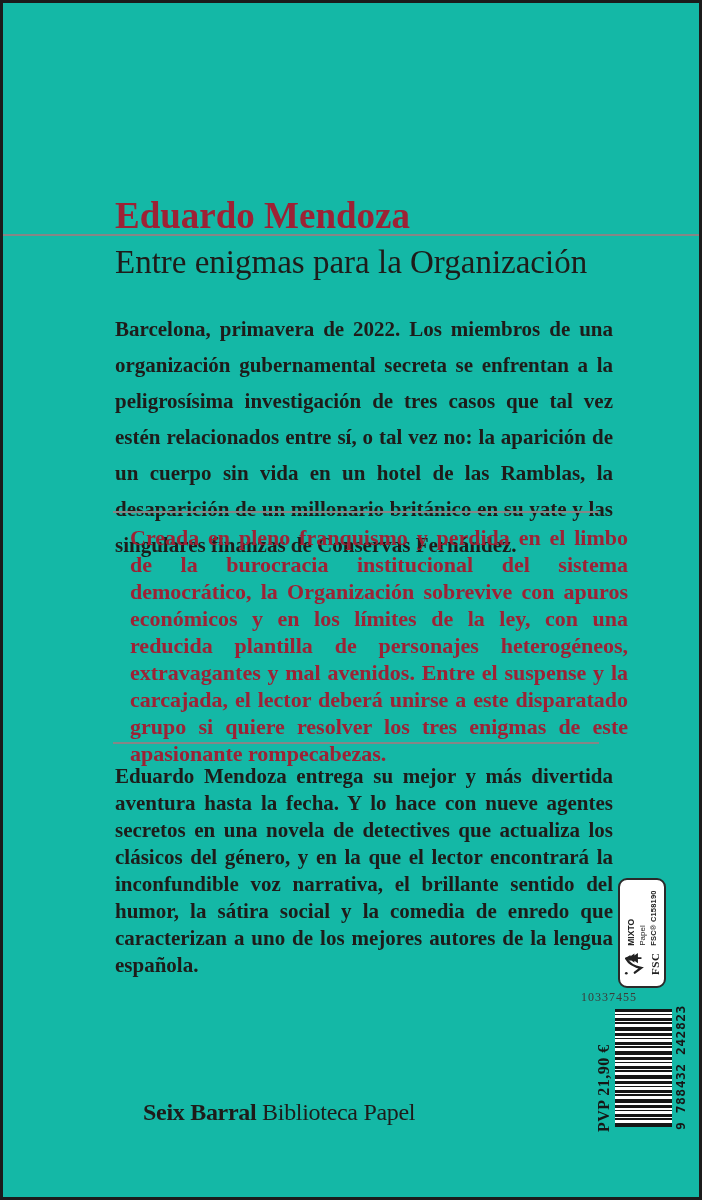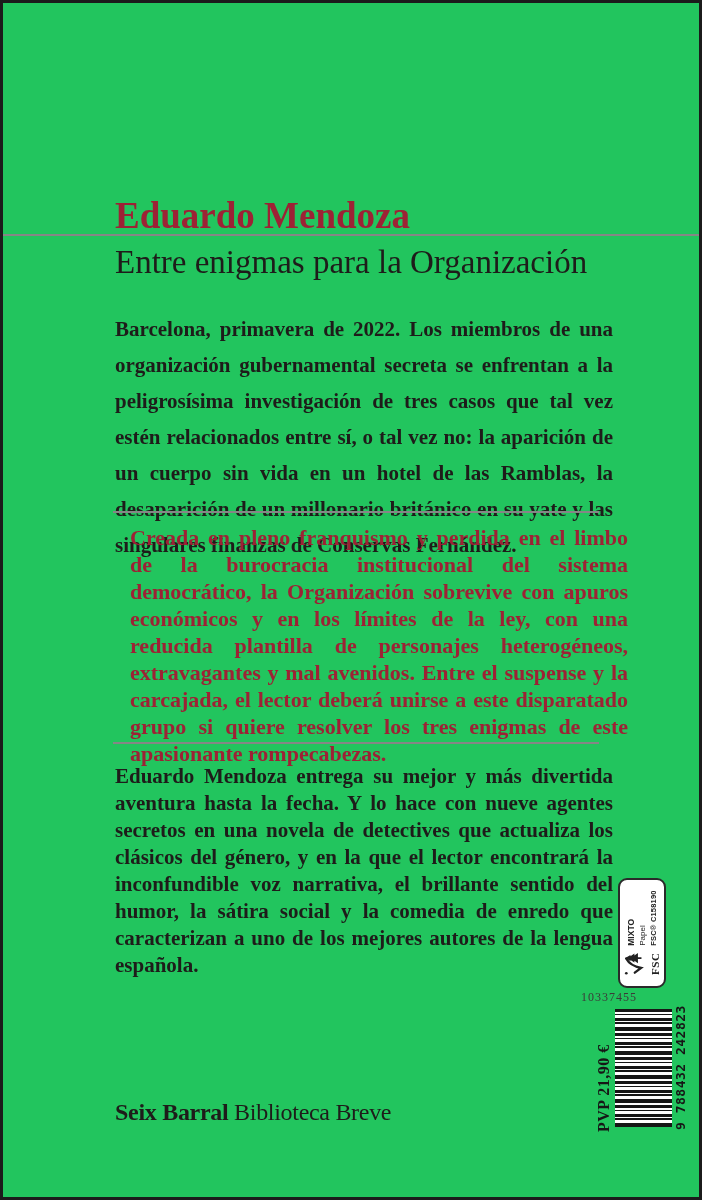--- a/index.html
+++ b/index.html
@@ -6,21 +6,21 @@
     --accent-red:#9d2235;
     --ink:#1e1c1a;
     --rule-gray:#868686;
   }
   *{margin:0;padding:0;box-sizing:border-box;}
   html,body{background:#fff;}
   body{font-family:"Liberation Serif",serif;color:var(--ink);}
   .page{
     position:relative;
     width:702px;height:1200px;
-    background:#22c55e;
+    background:#14b8a6;
     border:3px solid #1b1b1b;
     overflow:hidden;
   }
   
   .author{
     position:absolute;left:112px;top:194px;
     font-size:37px;font-weight:700;line-height:1.05;
     color:var(--accent-red);white-space:nowrap;
   }
   .rule{position:absolute;height:2px;background:var(--rule-gray);}
@@ -79,21 +79,21 @@
   .price{
     position:absolute;left:592px;top:1129px;width:105px;height:18px;
     transform:rotate(-90deg);transform-origin:0 0;
     font-size:16px;font-weight:700;letter-spacing:.5px;color:#161616;white-space:nowrap;
   }
   
   .publisher{
     position:absolute;left:112px;top:1096px;
     font-size:24px;letter-spacing:-.3px;color:var(--ink);white-space:nowrap;
   }
-  .imprint{font-weight:700;}
+  .imprint{font-weight:700;margin-left:28px;}
   .collection{font-weight:400;}
 </style>
 </head>
 <body>
 
 <div class="page">
 
   <div class="author">Eduardo Mendoza</div>
   <div class="rule rule-top"></div>
   <div class="title">Entre enigmas para la Organización</div>
@@ -130,16 +130,16 @@
 
   <div class="product-code">10337455</div>
 
   <div class="barcode"></div>
   <div class="ean">9 788432 242823</div>
   <div class="price">PVP 21,90 €</div>
 
   <div class="publisher">
     <span class="imprint">Seix Barral</span>
     <span> </span>
-    <span class="collection">Biblioteca Breve</span>
+    <span class="collection">Biblioteca Papel</span>
   </div>
 
 </div>
 
 </body></html>

